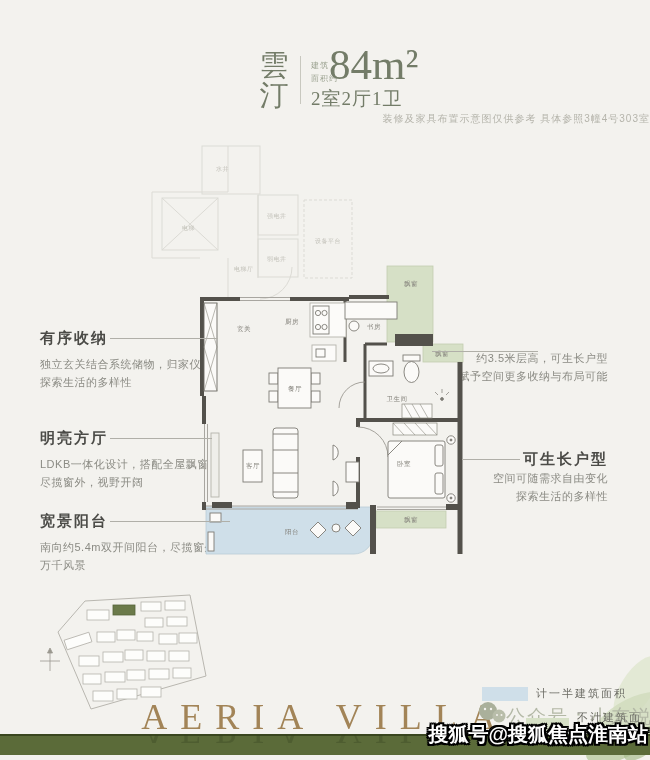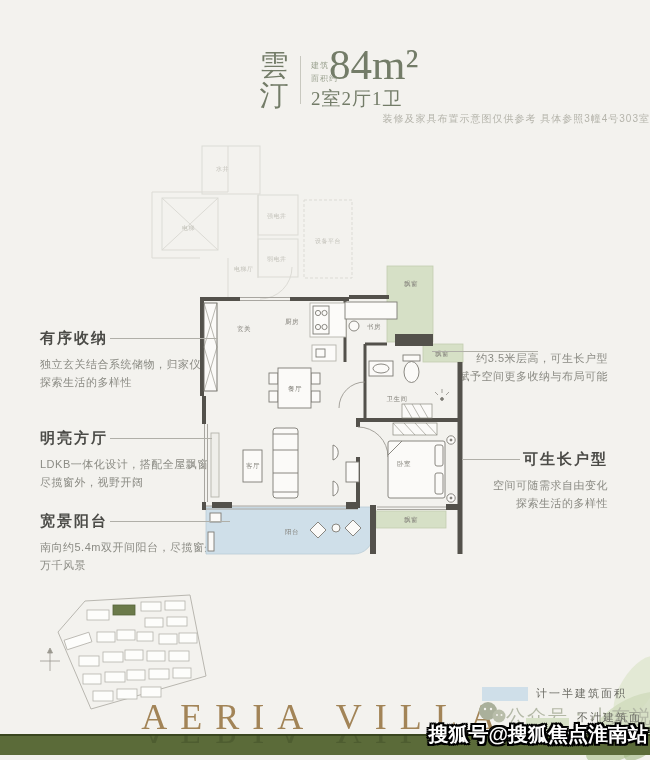--- a/index.html
+++ b/index.html
@@ -91,21 +91,21 @@
   <div class="abs anno-right" style="left:440px;top:342px;width:168px;">
     <div class="anno-body" style="margin-top:7px;">
       <div>约3.5米层高，可生长户型</div>
       <div>赋予空间更多收纳与布局可能</div>
     </div>
   </div>
   <div class="abs callout" style="left:432px;top:351px;width:106px;"></div>
 
   <div class="abs anno-right" style="left:440px;top:450px;width:168px;">
     <div class="anno-title">可生长户型</div>
-    <div class="anno-body" style="margin-top:7px;">
+    <div class="anno-body" style="">
       <div>空间可随需求自由变化</div>
       <div>探索生活的多样性</div>
     </div>
   </div>
   <div class="abs callout" style="left:462px;top:459px;width:58px;"></div>
 
   <svg class="abs" style="left:140px;top:140px;" width="335" height="425" viewBox="0 0 335 425">
 
     <g stroke="#dcdbd5" stroke-width="1" fill="none">
       <path d="M12,52 H88 M12,52 V118 M12,118 H60 M88,6 V52 M88,118 V158 M118,55 V138"></path>

